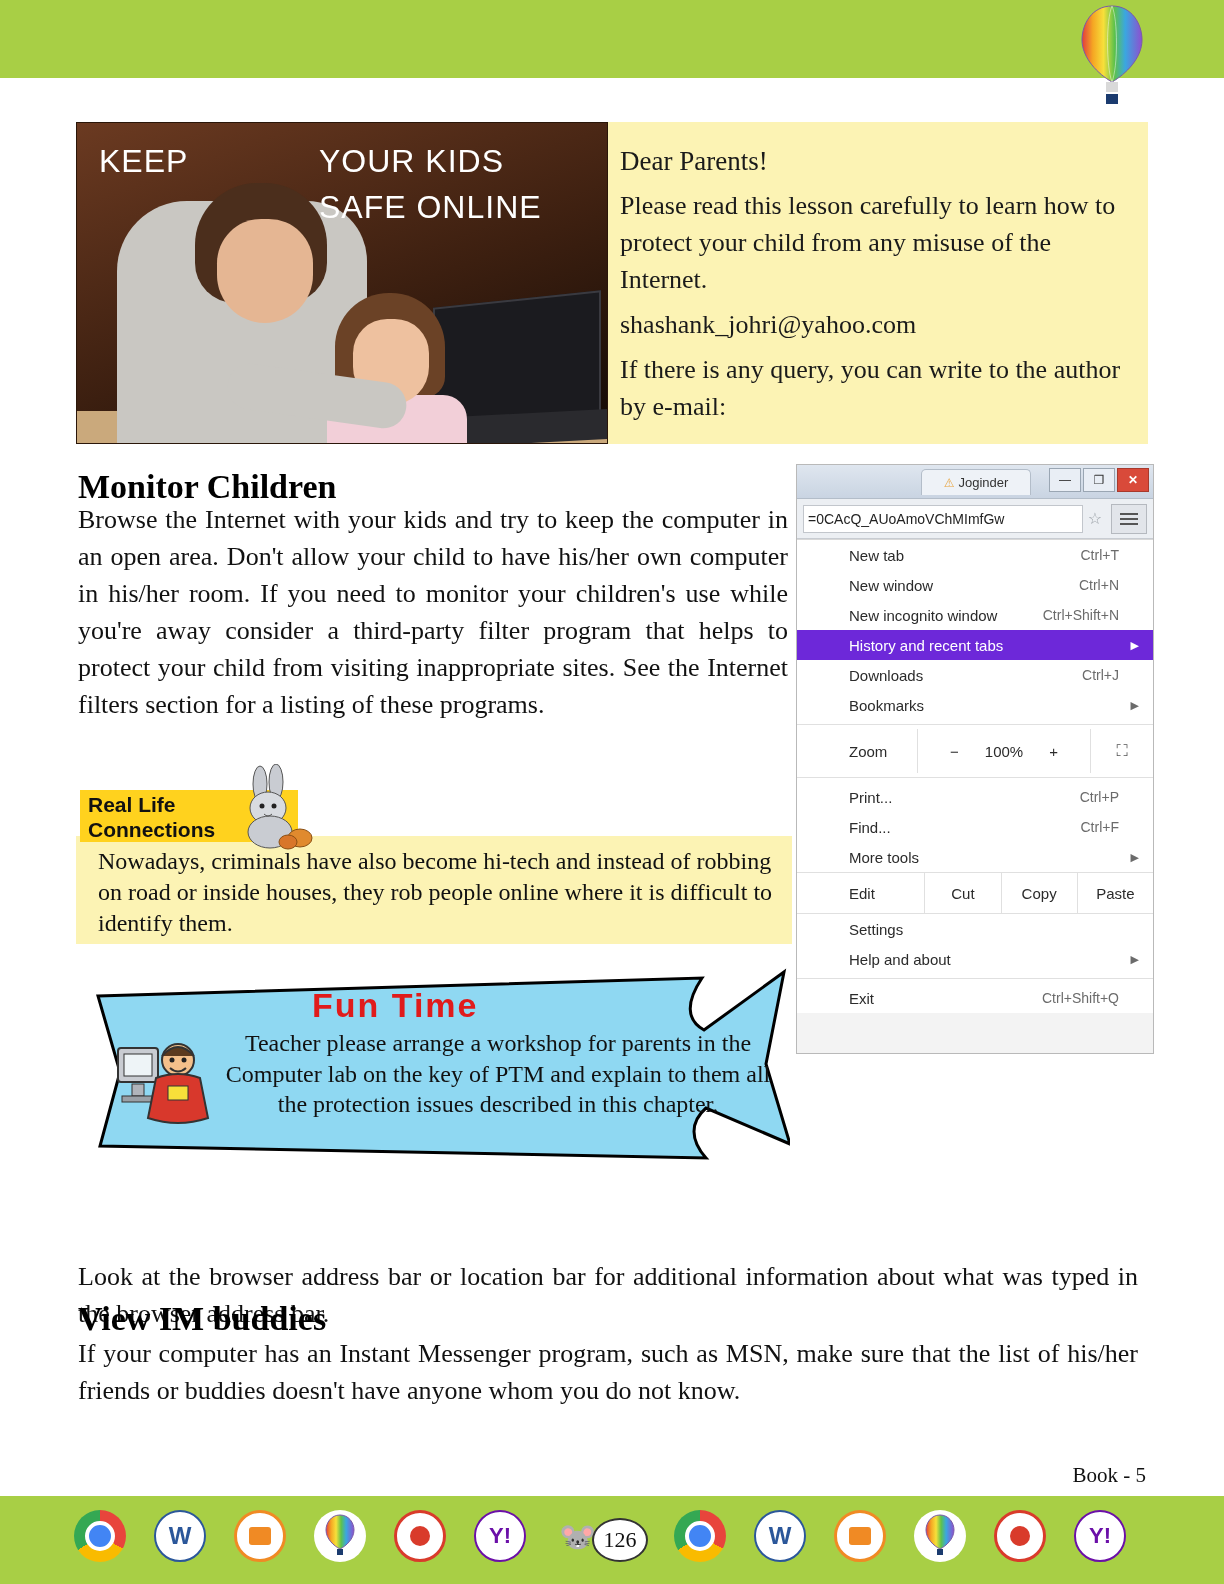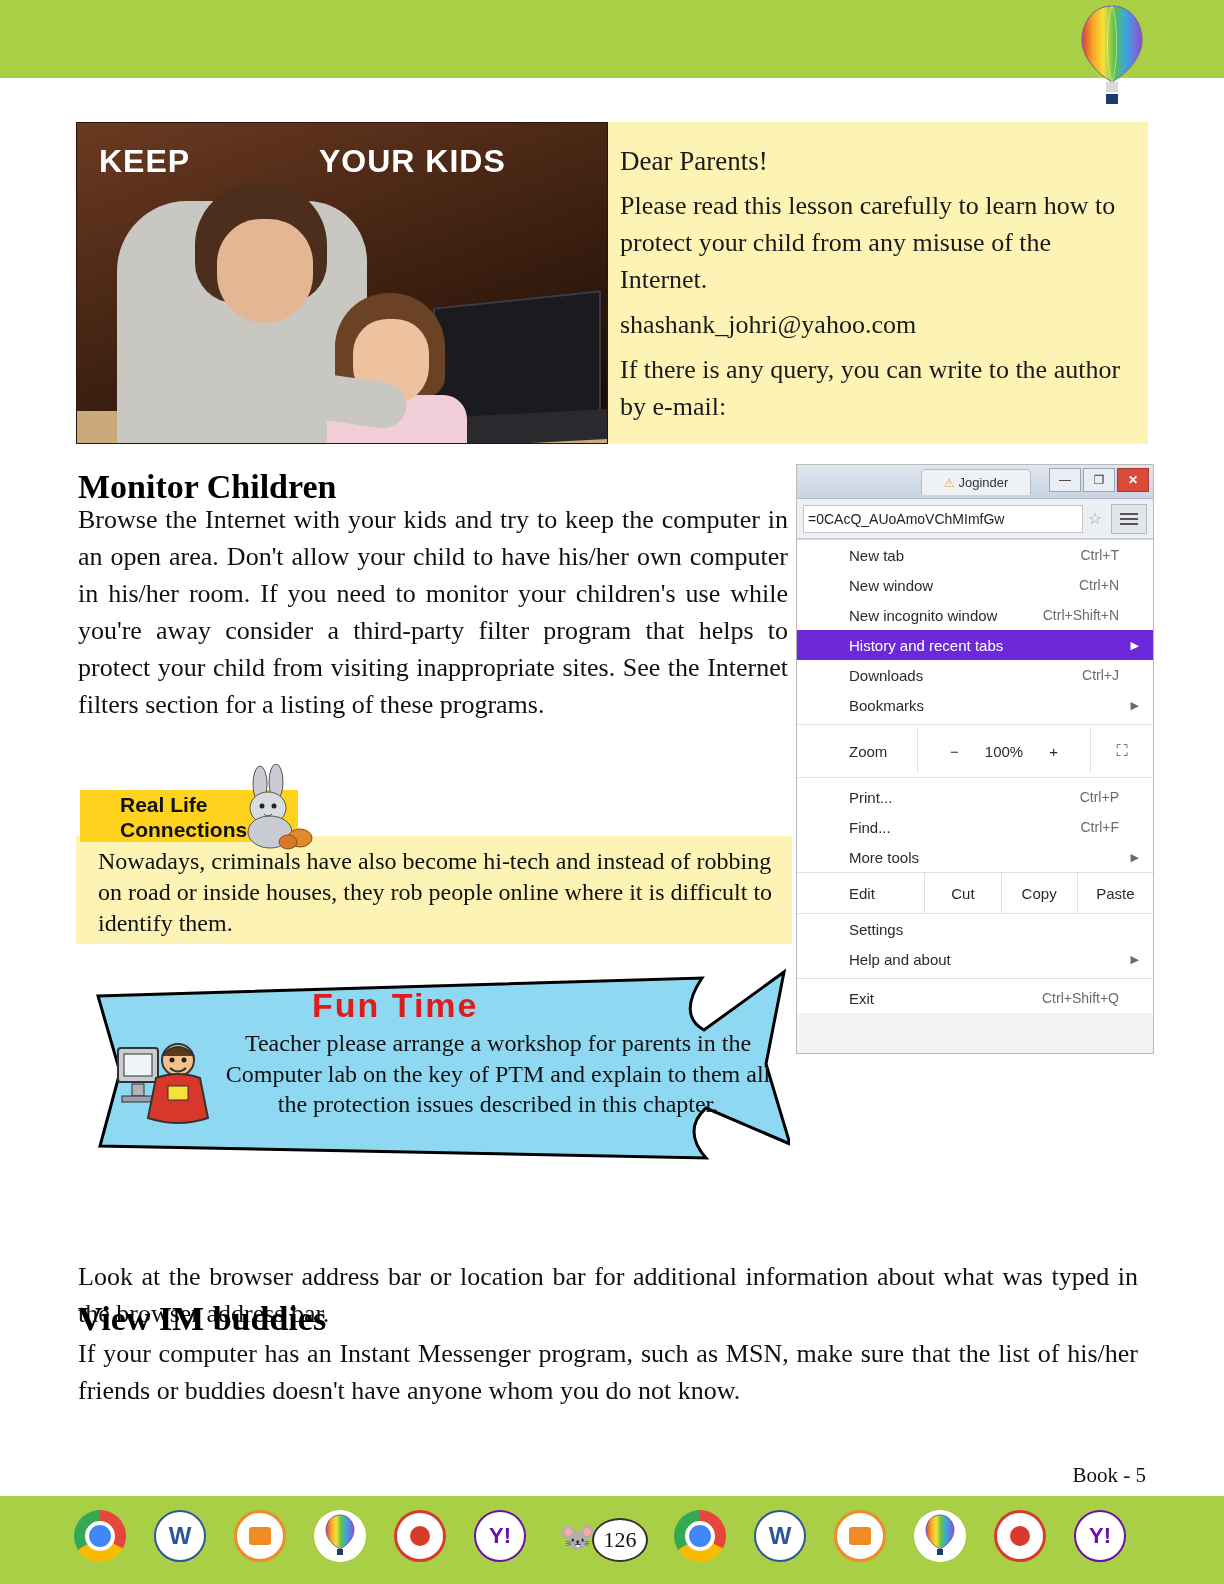--- a/index.html
+++ b/index.html
@@ -38,21 +38,21 @@
     display:flex;
   }
   .safe-img {
     width:532px; height:322px;
     background: linear-gradient(160deg,#6b3a21 0%, #3c1f10 55%, #120a05 100%);
     position:relative; overflow:hidden;
     border:1px solid #2a1609;
   }
   .safe-img .kw1, .safe-img .kw2, .safe-img .kw3 {
     position:absolute; color:#ffffff; font-family:"Liberation Sans", sans-serif;
-    font-weight:bold; letter-spacing:1px;
+    font-weight:normal; letter-spacing:1px;
   }
   .safe-img .kw1 { left:22px; top:20px; font-size:32px; }
   .safe-img .kw2 { left:242px; top:20px; font-size:32px; }
   .safe-img .kw3 { left:242px; top:66px; font-size:32px; }
   
   .fig-woman {
     position:absolute; left:40px; top:78px; width:250px; height:244px;
     background:#c9c7c2; border-radius:70px 60px 0 0;
   }
   .fig-hair {
@@ -116,21 +116,21 @@
   #view-para { left:78px; top:1258px; width:1060px; }
 
   
   .rlc-wrap { position:absolute; left:76px; top:712px; width:716px; }
   .rlc-tab {
     position:absolute; left:4px; top:0; width:218px; height:52px;
     background:#ffd21e; z-index:3;
   }
   .rlc-tab span {
     display:block; font-family:"Liberation Sans", sans-serif; font-weight:bold;
-    font-size:21px; color:#111; line-height:25px; padding-left:8px;margin-left:32px;
+    font-size:21px; color:#111; line-height:25px; padding-left:8px;
   }
   .rlc-tab span:first-child { padding-top:2px; }
   .rlc-rabbit {
     position:absolute; left:150px; top:-26px; width:96px; height:86px; z-index:4;
   }
   .rlc-body {
     position:absolute; left:0; top:46px; width:716px; height:108px;
     background:#fcf3b4; padding:10px 16px 6px 22px; z-index:2;
   }
   .rlc-body p { margin:0; font-size:24px; line-height:1.3; color:#111; }
@@ -288,20 +288,21 @@
       <div class="fig-hair"></div>
       <div class="fig-face"></div>
       <div class="fig-laptop"></div>
       <div class="fig-laptop-base"></div>
       <div class="fig-girl-hair"></div>
       <div class="fig-girl-body"></div>
       <div class="fig-girl-face"></div>
       <div class="fig-arm"></div>
       <div class="kw1">KEEP</div>
       <div class="kw2">YOUR KIDS</div>
+      <div class="kw3">SAFE ONLINE</div>
     </div>
     <div class="parents-text">
       <p>Dear Parents!</p>
       <p>Please read this lesson carefully to learn how to protect your child from any misuse of the Internet.</p>
       <p>shashank_johri@yahoo.com</p>
       <p>If there is any query, you can write to the author by e-mail:</p>
     </div>
   </div>
 
   <div class="h-sub" id="monitor-heading">Monitor Children</div>

